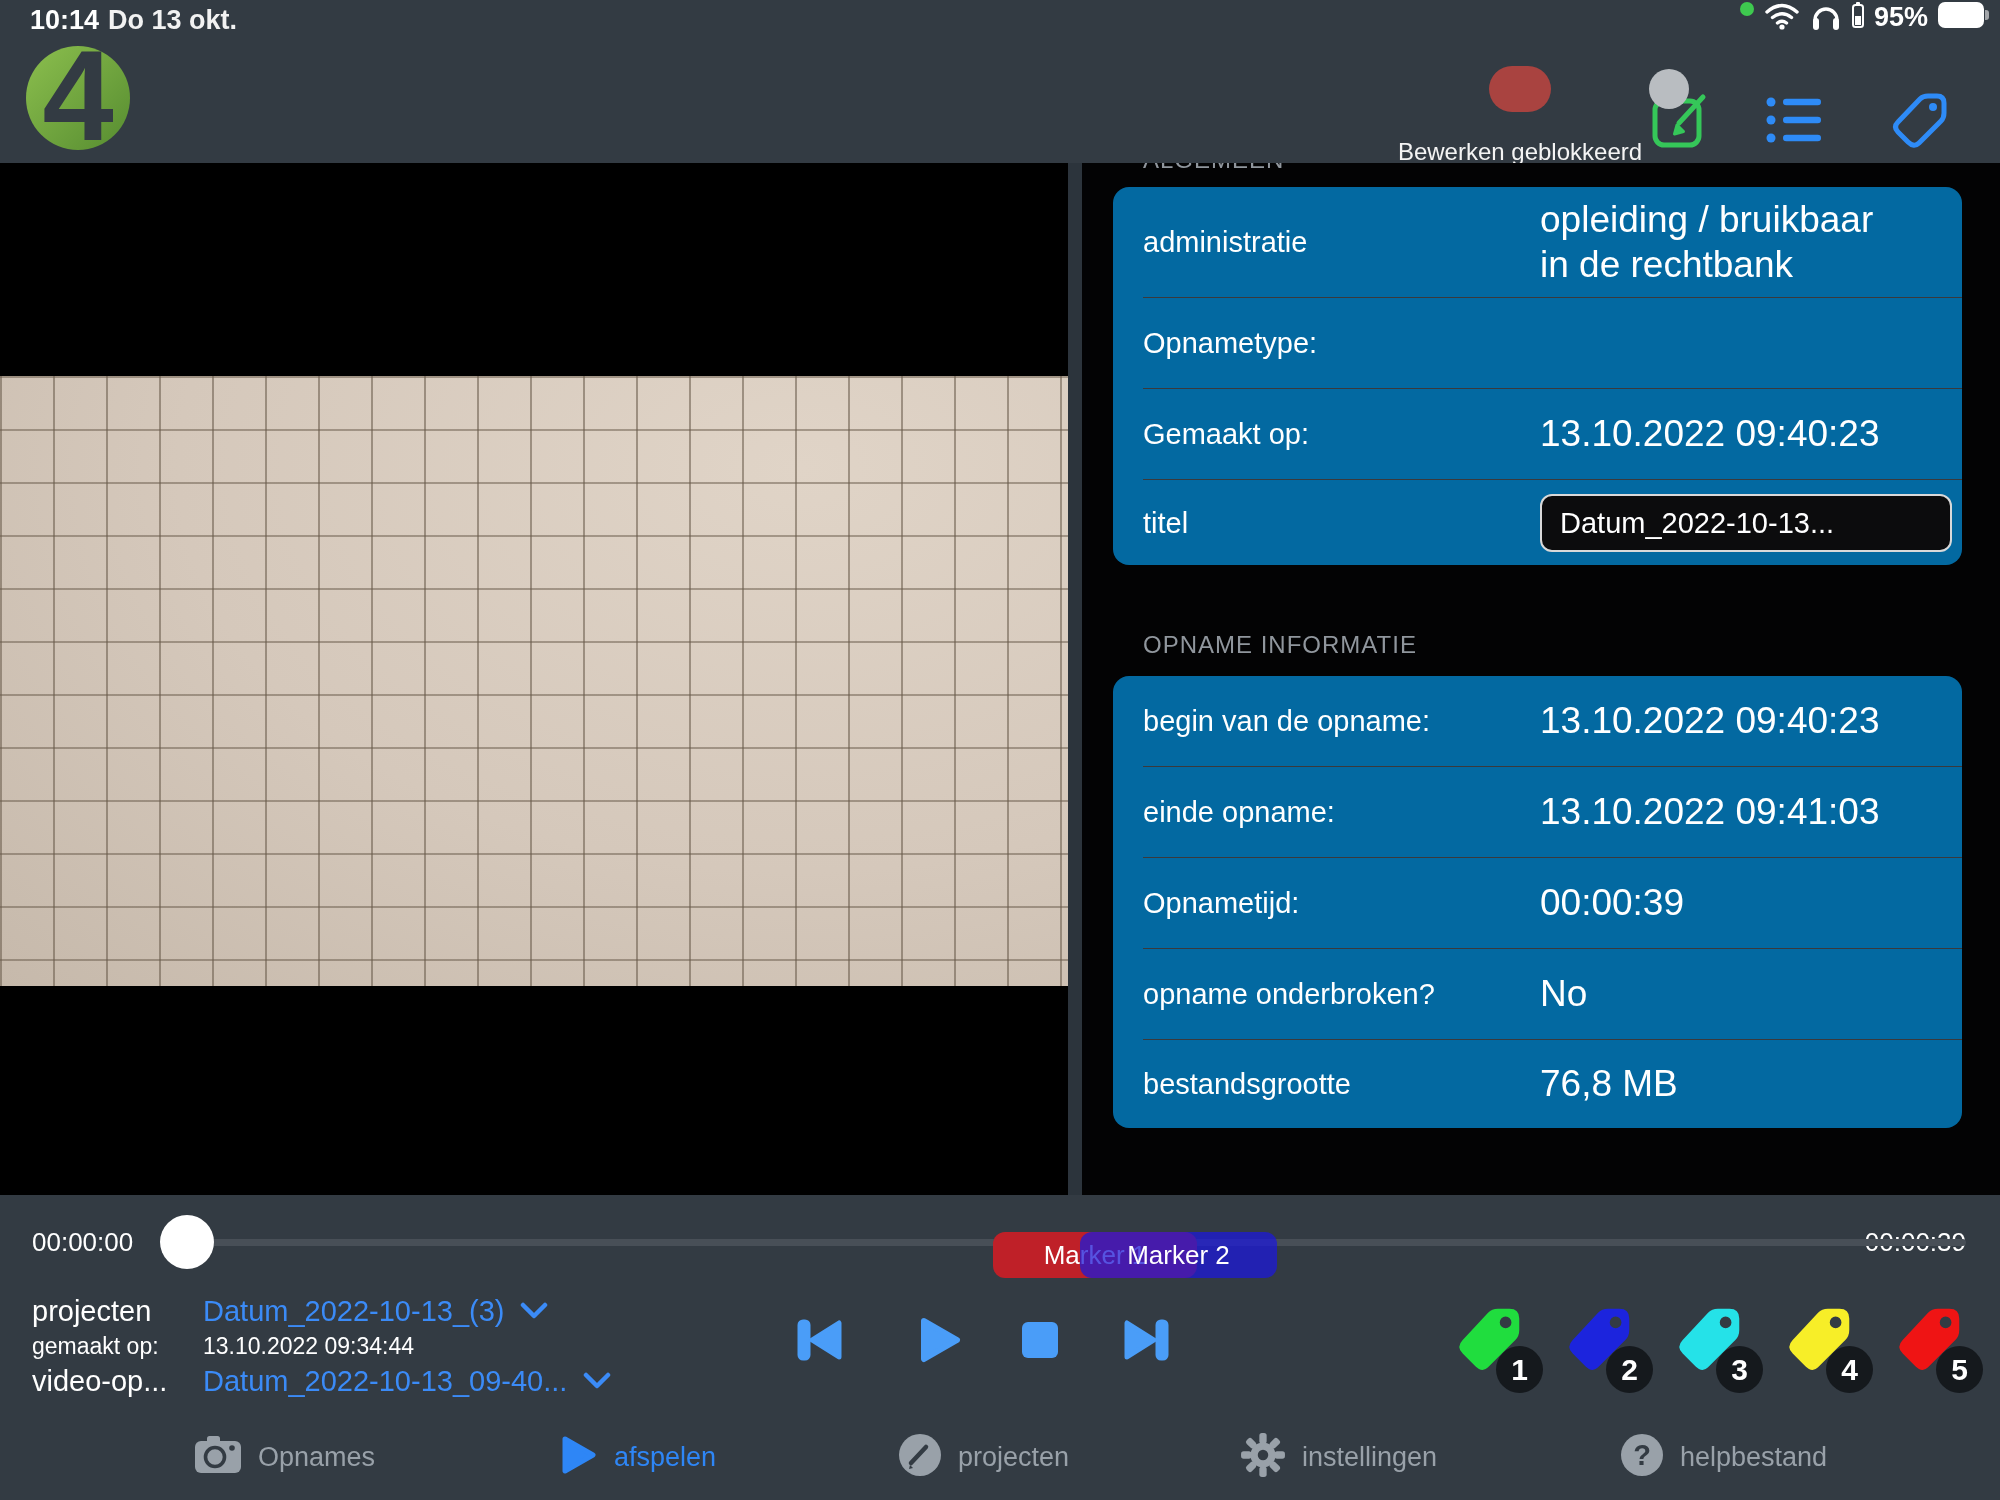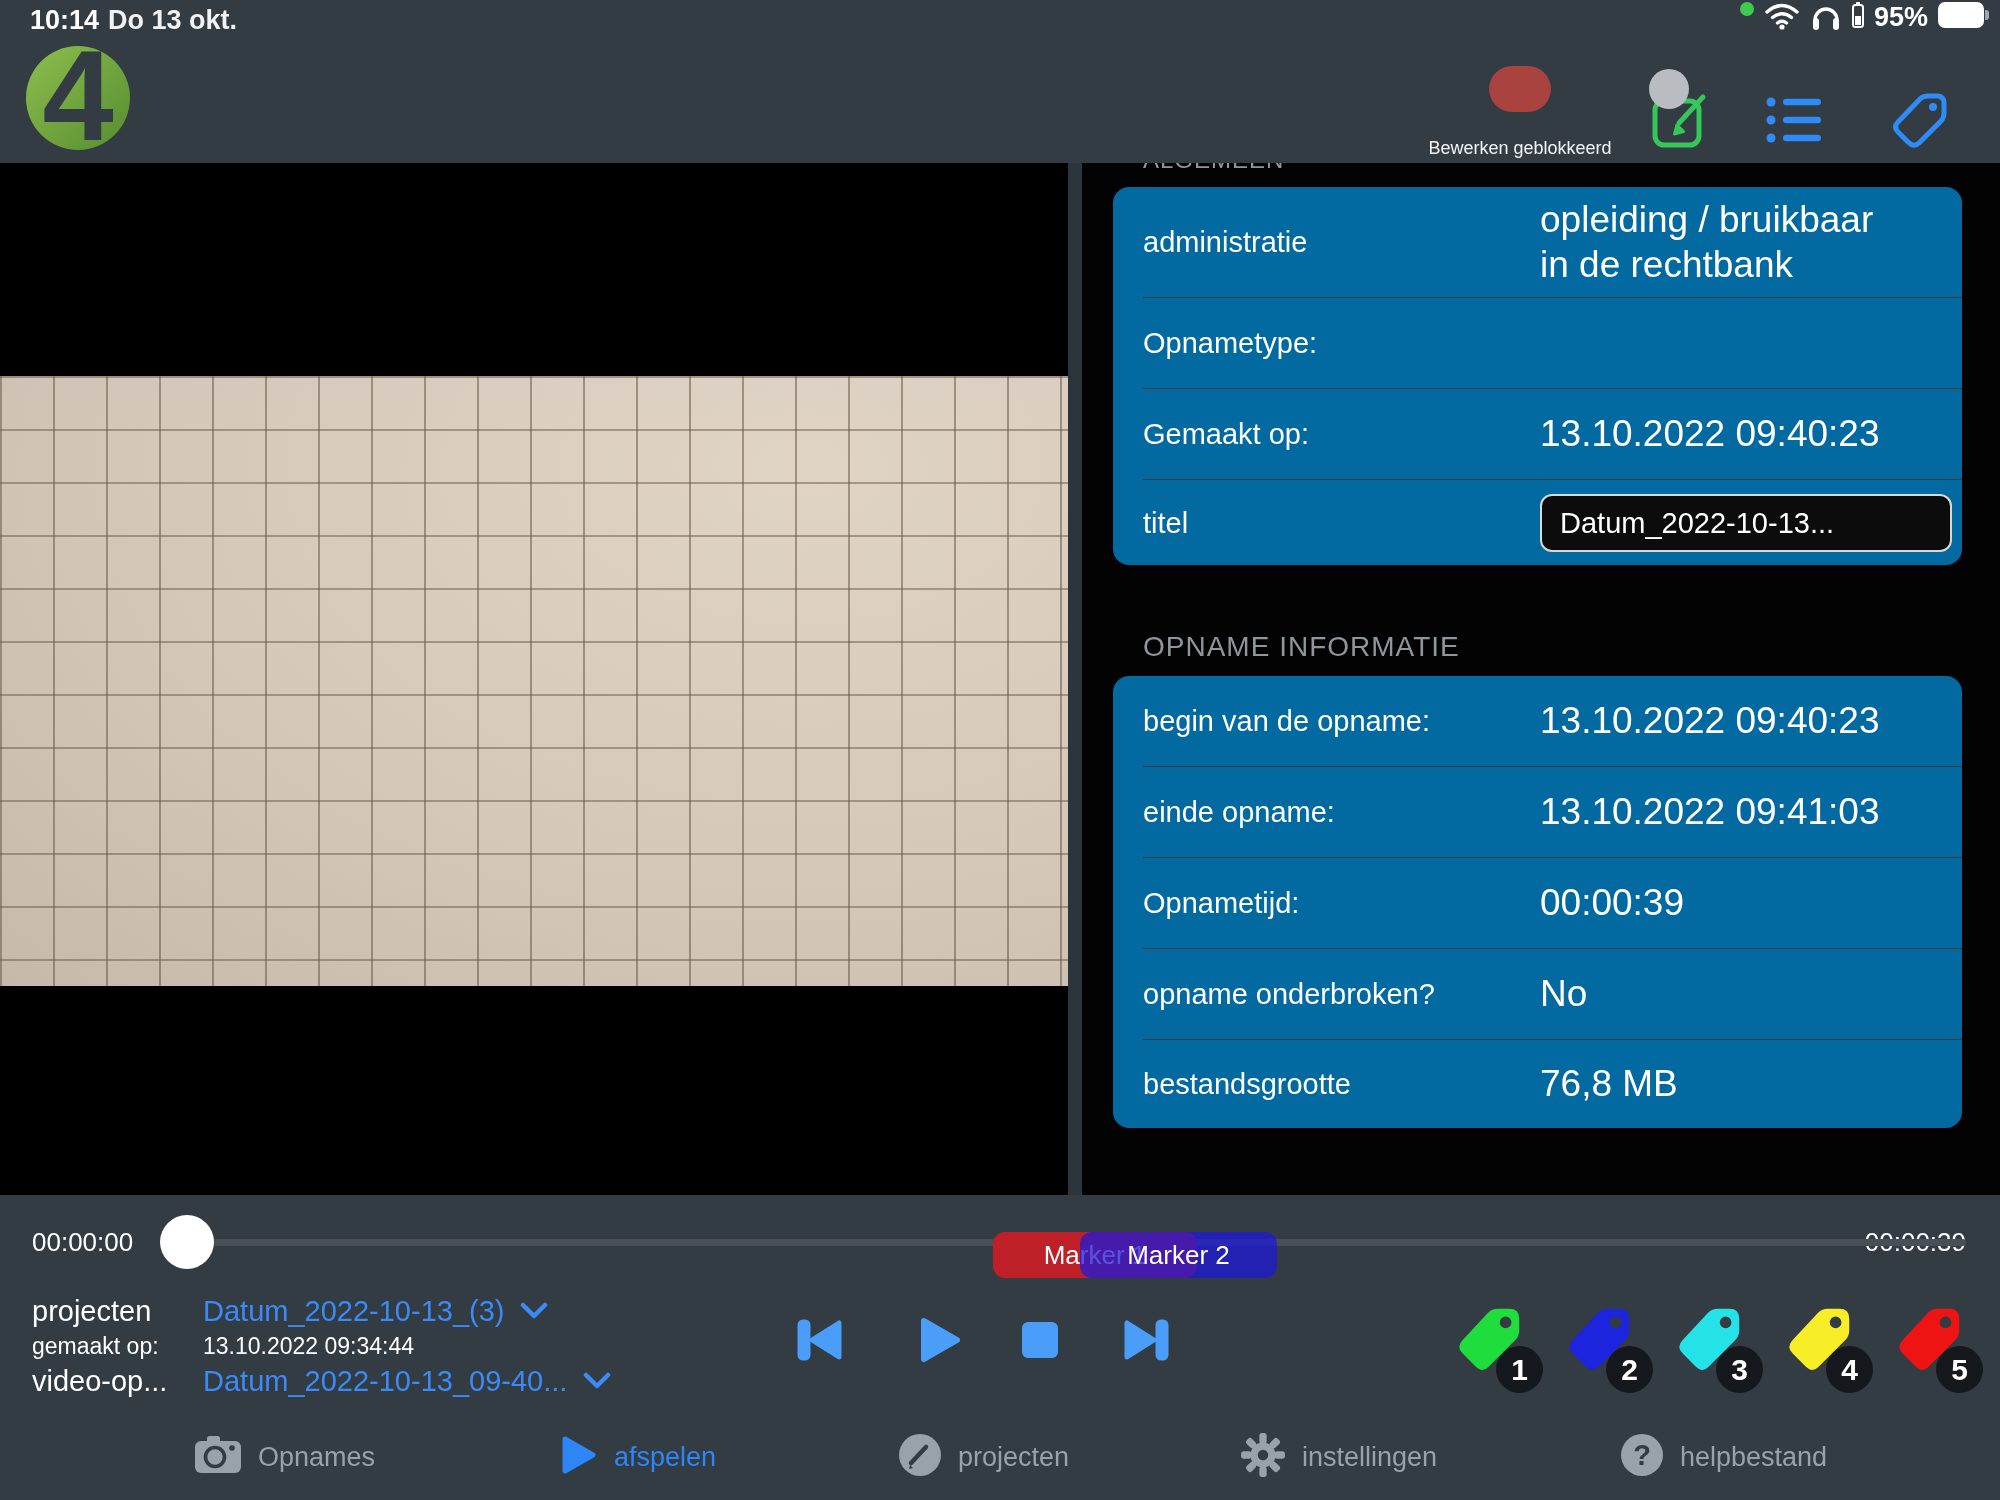--- a/index.html
+++ b/index.html
@@ -15,21 +15,21 @@
   .green-dot { width:14px; height:14px; border-radius:50%; background:#3ec94f; }
   .st-batt-pct { font-size:27px; font-weight:600; }
   .battery { position:relative; width:52px; height:26px; }
   .battery .body { position:absolute; left:0; top:0; width:46px; height:26px; border-radius:7px; background:#fff; }
   .battery .tip { position:absolute; right:1px; top:8px; width:4px; height:10px; border-radius:0 3px 3px 0; background:rgba(255,255,255,.55); }
 
   
   .logo { position:absolute; left:20px; top:36px; width:120px; height:120px; }
   .toggle { position:absolute; left:1489px; top:66px; width:62px; height:46px; border-radius:23px; background:#a94340; }
   .toggle .knob { position:absolute; right:2px; top:3px; width:40px; height:40px; border-radius:50%; background:#b9bdc1; }
-  .toggle-label { position:absolute; left:1395px; top:138px; width:250px; text-align:center; font-size:18px; color:#f4f4f4; }
+  .toggle-label { position:absolute; left:1395px; top:138px; width:250px; text-align:center; font-size:24px; color:#f4f4f4; }
   .tb-icon { position:absolute; top:88px; width:64px; height:64px; cursor:pointer; }
   .tb-edit { left:1648px; }
   .tb-list { left:1763px; }
   .tb-tag  { left:1888px; }
 
   
   .video-area { position:absolute; left:0; top:163px; width:1068px; height:1032px; background:#000; }
   .photo { position:absolute; left:0; top:213px; width:1068px; height:610px;
     background:
       repeating-linear-gradient(to right, rgba(104,90,74,.55) 0 2px, transparent 2px 53px),
@@ -42,21 +42,21 @@
   .panel { position:absolute; left:1082px; top:163px; width:918px; height:1032px; background:#030304; overflow:hidden; }
   .clipped-header { position:absolute; left:61px; top:0; height:11px; overflow:hidden; }
   .clipped-header span { display:block; font-size:24px; letter-spacing:1px; color:#90969d; transform:translateY(-17px); }
   .card { position:absolute; left:31px; width:849px; background:#0369a1; border-radius:16px; }
   .card1 { top:24px; height:378px; }
   .card2 { top:513px; height:452px; }
   .row { position:relative; display:flex; align-items:center; }
   .row .lbl { position:absolute; left:30px; font-size:29px; color:#fff; }
   .row .val { position:absolute; left:427px; font-size:37px; color:#fff; width:400px; line-height:1.23; }
   .hr { height:0; border-top:1.5px solid #3a3a3c; margin-left:30px; }
-  .sec-header { position:absolute; left:61px; top:468px; font-size:28px; letter-spacing:1px; color:#90969d; }
+  .sec-header { position:absolute; left:61px; top:468px; font-size:24px; letter-spacing:1px; color:#90969d; }
   .title-input { position:absolute; left:427px; width:412px; height:58px; background:#0c0c0d; border:2.5px solid #d9d9d9;
     border-radius:12px; color:#fff; font-size:29px; font-family:"Liberation Sans",sans-serif; padding:14px 18px; }
 
   
   .bottombar { position:absolute; left:0; top:1195px; width:2000px; height:305px; background:#333b43; }
   .tl-current { position:absolute; left:32px; top:32px; font-size:26px; }
   .tl-total { position:absolute; right:34px; top:32px; font-size:26px; }
   .track { position:absolute; left:188px; top:44px; width:1778px; height:7px; border-radius:4px; background:#484f57; cursor:pointer; }
   .knob { position:absolute; left:160px; top:20px; width:54px; height:54px; border-radius:50%; background:#fff; cursor:grab; z-index:3; }
   .marker { position:absolute; top:37px; height:46px; border-radius:12px; display:flex; align-items:center; justify-content:center;

